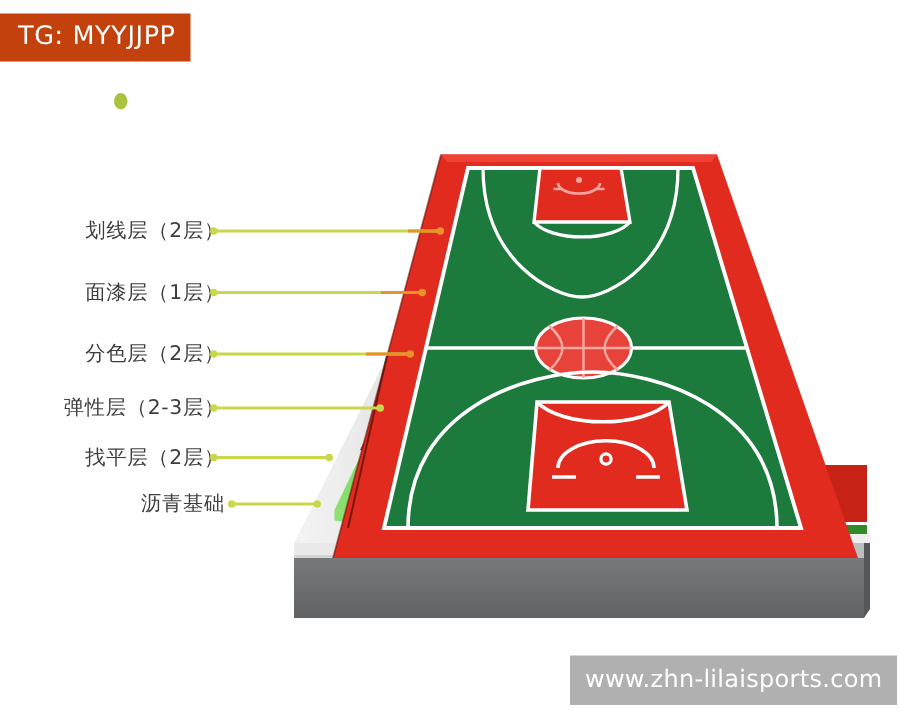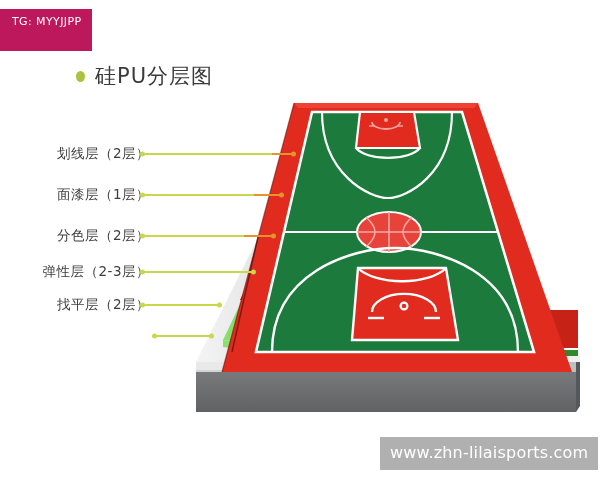--- a/index.html
+++ b/index.html
@@ -7,23 +7,23 @@
     width:600px;height:480px;overflow:hidden;
     background:#ffffff;
     font-family:"DejaVu Sans","Liberation Sans",sans-serif;
     position:relative;
   }
   #stage{position:absolute;left:0;top:0;width:600px;height:480px;}
 
   
   .tg-badge{
     position:absolute;left:0;top:9px;
-    background:#be185d;color:#ffffff;
-    font-size:11px;line-height:1;
-    padding:7px 10px 24px 12px;
+    background:#c2410c;color:#ffffff;
+    font-size:17px;line-height:1;
+    padding:7px 10px 8px 12px;
     letter-spacing:.4px;
     white-space:nowrap;
   }
 
   
   .title-row{
     position:absolute;left:76px;top:62px;
     display:flex;align-items:center;gap:10px;
     white-space:nowrap;
   }
@@ -184,21 +184,20 @@
 
       <line x1="294" y1="103" x2="222" y2="372" stroke="#5a0f08" stroke-width="1.2" opacity=".55"></line>
       <line x1="258" y1="237" x2="232" y2="352" stroke="#3d0a05" stroke-width="1.4" opacity=".6"></line>
     </g>
   </svg>
 
   <div class="tg-badge">TG: MYYJJPP</div>
 
   <div class="title-row">
     <span class="title-dot"></span>
-    <span class="title-text">硅PU分层图</span>
   </div>
 
   <div class="label" style="left:50px;top:154px;width:100px;">划线层（2层）</div>
   <div class="leader tip-orange" style="left:142px;top:154px;width:152px;">
     <span class="tip-seg" style="width:22px;"></span>
   </div>
 
   <div class="label" style="left:50px;top:195px;width:100px;">面漆层（1层）</div>
   <div class="leader tip-orange" style="left:142px;top:195px;width:140px;">
     <span class="tip-seg" style="width:28px;"></span>
@@ -208,17 +207,18 @@
   <div class="leader tip-orange" style="left:142px;top:236px;width:132px;">
     <span class="tip-seg" style="width:30px;"></span>
   </div>
 
   <div class="label" style="left:34px;top:272px;width:116px;">弹性层（2-3层）</div>
   <div class="leader" style="left:142px;top:272px;width:112px;"></div>
 
   <div class="label" style="left:50px;top:305px;width:100px;">找平层（2层）</div>
   <div class="leader" style="left:142px;top:305px;width:78px;"></div>
 
+  <div class="label" style="left:66px;top:336px;width:84px;">沥青基础</div>
   <div class="leader" style="left:154px;top:336px;width:58px;"></div>
 
   <div class="watermark">www.zhn-lilaisports.com</div>
 
 </div>
 
 </body></html>

